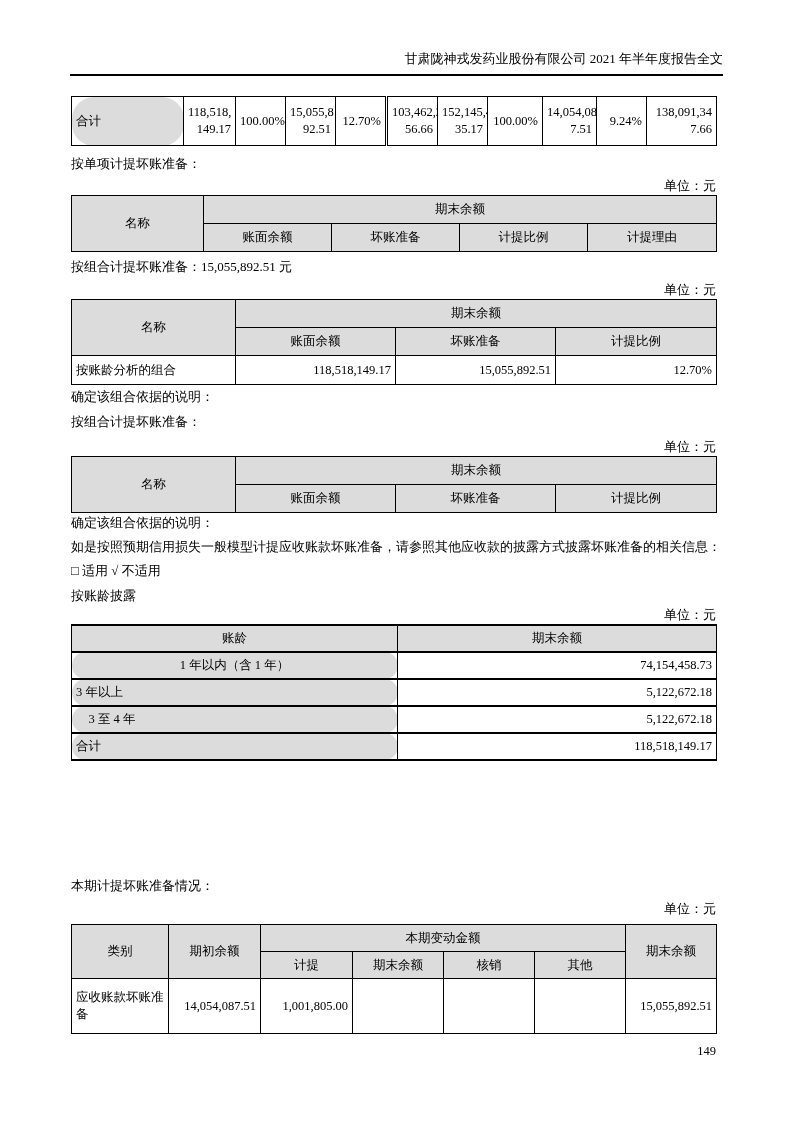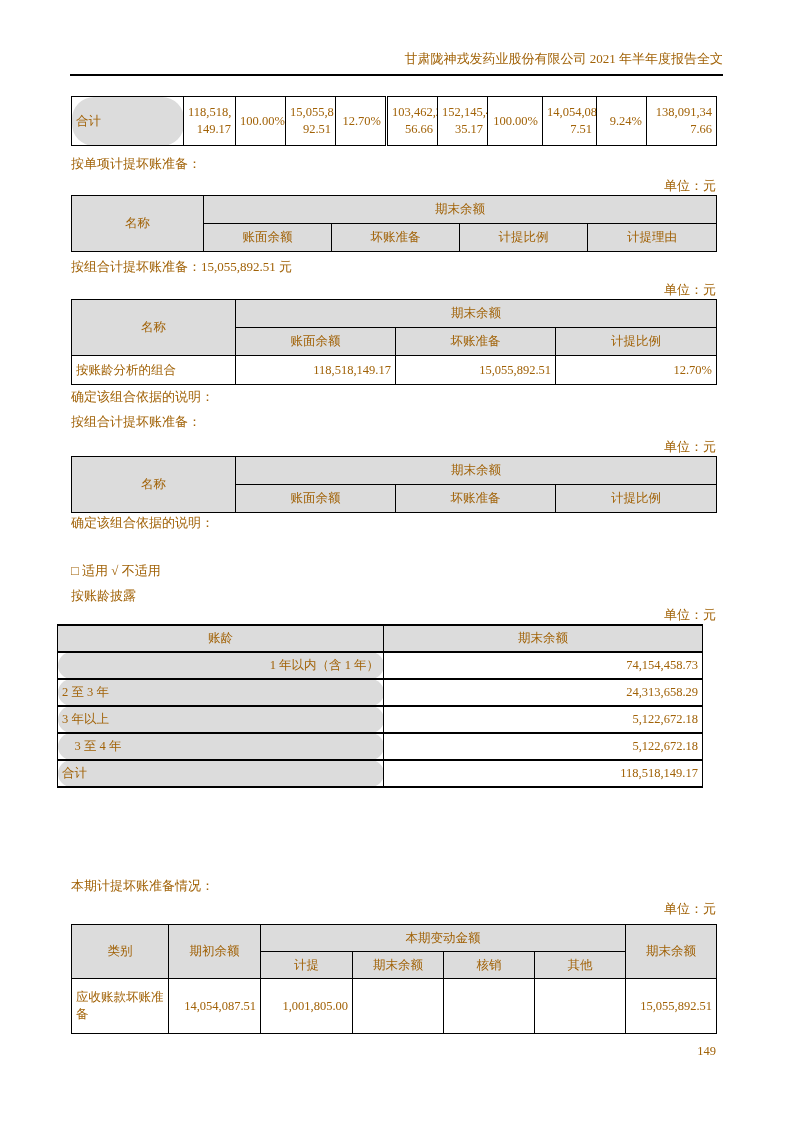--- a/index.html
+++ b/index.html
@@ -1,18 +1,18 @@
 <!DOCTYPE html>
 <html><head>
 <meta charset="utf-8">
 <style>
   html,body { margin:0; padding:0; background:#ffffff; }
   .page {
     position:relative; width:736px; height:1122px; background:#ffffff;
-    font-family:"Liberation Serif","DejaVu Serif",serif; color:#a16207;
+    font-family:"Liberation Serif","DejaVu Serif",serif; color:#000000;
     overflow:hidden;
   }
   .abs { position:absolute; }
   .para { font-size:13px; line-height:16px; white-space:nowrap; }
   .para-wrap { font-size:13px; line-height:16px; }
   .unit { font-size:13px; width:645px; left:71px; text-align:right; }
   .hdr {
     left:70px; width:653px; text-align:right; font-size:13px;
     padding-bottom:6px; border-bottom:2px solid #000;
   }
@@ -153,41 +153,38 @@
     </tr>
     <tr>
       <td class="hd">账面余额</td>
       <td class="hd">坏账准备</td>
       <td class="hd">计提比例</td>
     </tr>
   </tbody>
     </table>
 
   <div class="abs para" style="top:515px; left:71px;">确定该组合依据的说明：</div>
+  <div class="abs para-wrap" style="top:539px; left:71px; width:650px;">如是按照预期信用损失一般模型计提应收账款坏账准备，请参照其他应收款的披露方式披露坏账准备的相关信息：</div>
   <div class="abs para" style="top:563px; left:71px;">□ 适用 √ 不适用</div>
   <div class="abs para" style="top:588px; left:71px;">按账龄披露</div>
   <div class="abs unit" style="top:606px;">单位：元</div>
 
-  <table class="abs t5" style="top:624px; left:57px;">
+  <table class="abs t5" style="top:624px; left:71px;">
     <colgroup>
         <col style="width:326px">
         <col style="width:319px">
       </colgroup>
     <tbody>
         <tr>
       <td class="hd">账龄</td>
       <td class="hd">期末余额</td>
     </tr>
     <tr>
-      <td class="hd lbl" style="text-align:right;margin-left:20px;">1 年以内（含 1 年）</td>
+      <td class="hd lbl" style="text-align:center;margin-left:20px;">1 年以内（含 1 年）</td>
       <td class="num">74,154,458.73</td>
-    </tr>
-    <tr>
-      <td class="hd lbl" style="text-align:left;">2 至 3 年</td>
-      <td class="num">24,313,658.29</td>
     </tr>
     <tr>
       <td class="hd lbl" style="text-align:left;">3 年以上</td>
       <td class="num">5,122,672.18</td>
     </tr>
     <tr>
       <td class="hd lbl" style="text-align:left;">　3 至 4 年</td>
       <td class="num">5,122,672.18</td>
     </tr>
     <tr>

